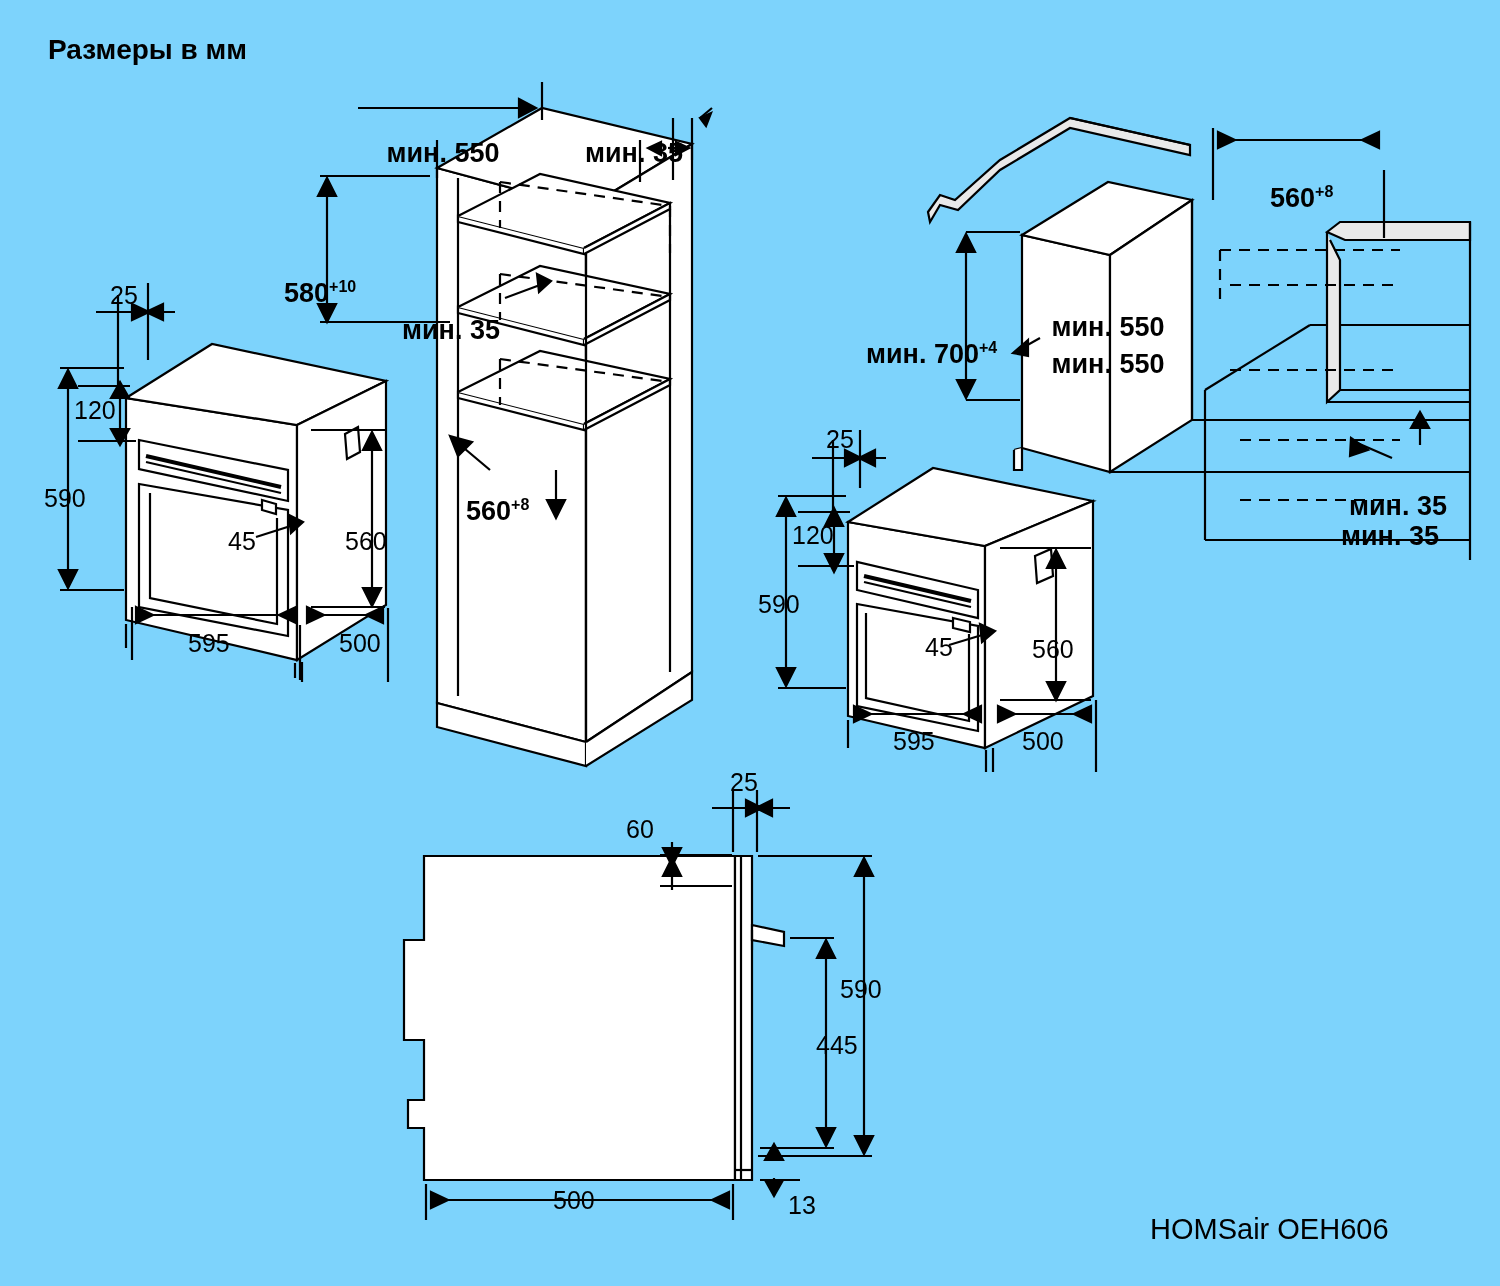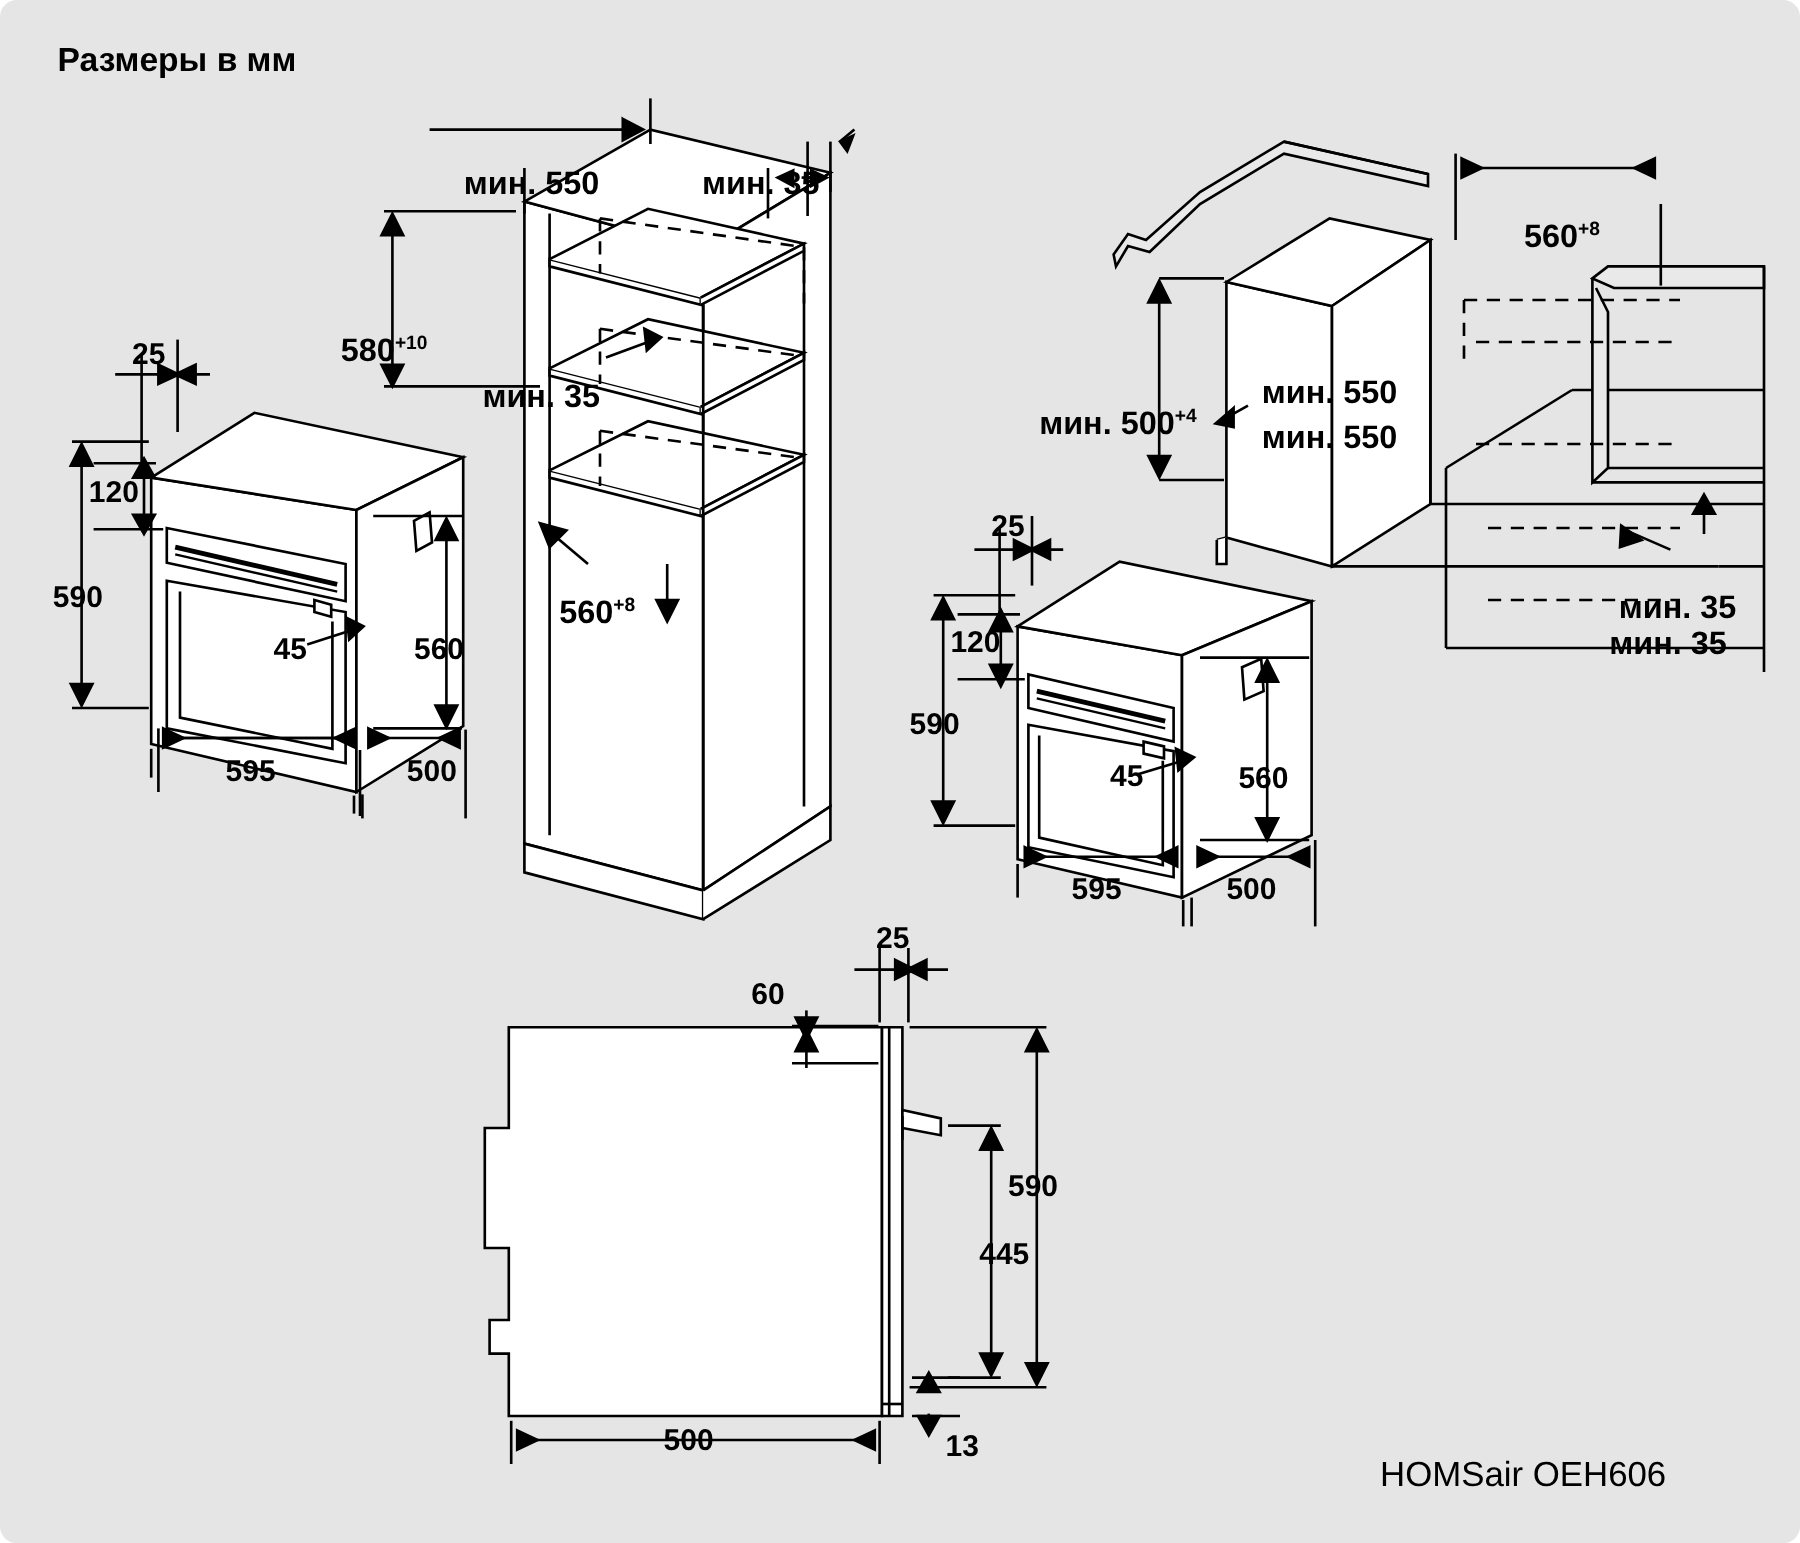--- a/index.html
+++ b/index.html
@@ -4,25 +4,24 @@
 <style>
   html, body {
     margin: 0;
     padding: 0;
     background: #ffffff;
   }
   #page {
     position: relative;
     width: 1500px;
     height: 1286px;
-    background: #e5e5e5;
+    background: #7dd3fc;
     font-family: "Liberation Sans", sans-serif;
     color: #000000;
     overflow: hidden;
-    border-radius: 14px;
   }
   #diagram-svg {
     position: absolute;
     left: 0;
     top: 0;
   }
   .lbl {
     position: absolute;
     font-family: "Liberation Sans", sans-serif;
     color: #000000;
@@ -32,21 +31,21 @@
   .title {
     font-size: 28px;
     font-weight: bold;
   }
   .model {
     font-size: 29px;
     font-weight: normal;
   }
   .dim {
     font-size: 25px;
-    font-weight: bold;
+    font-weight: normal;
   }
   .dim-big {
     font-size: 27px;
     font-weight: bold;
     margin-top: 46px;
   }
   .sup {
     font-size: 16px;
     vertical-align: super;
     font-weight: bold;
@@ -366,21 +365,21 @@
 
   <div class="lbl dim center" style="left:124px; top:283px;">25</div>
   <div class="lbl dim" style="left:74px; top:398px;">120</div>
   <div class="lbl dim" style="left:44px; top:486px;">590</div>
   <div class="lbl dim" style="left:228px; top:529px;">45</div>
   <div class="lbl dim" style="left:345px; top:529px;">560</div>
   <div class="lbl dim" style="left:188px; top:631px;">595</div>
   <div class="lbl dim" style="left:339px; top:631px;">500</div>
 
   <div class="lbl dim-big" style="left:1270px; top:138px;"><span>560</span><span class="sup">+8</span></div>
-  <div class="lbl dim-big" style="left:866px; top:294px;"><span>мин. 500</span><span class="sup">+4</span></div>
+  <div class="lbl dim-big" style="left:866px; top:294px;"><span>мин. 700</span><span class="sup">+4</span></div>
   <div class="lbl dim-big center" style="left:1108px; top:268px;">мин. 550</div>
   <div class="lbl dim-big center" style="left:1108px; top:305px;">мин. 550</div>
   <div class="lbl dim-big center" style="left:1398px; top:447px;">мин. 35</div>
   <div class="lbl dim-big center" style="left:1390px; top:477px;">мин. 35</div>
 
   <div class="lbl dim center" style="left:840px; top:427px;">25</div>
   <div class="lbl dim" style="left:792px; top:523px;">120</div>
   <div class="lbl dim" style="left:758px; top:592px;">590</div>
   <div class="lbl dim" style="left:925px; top:635px;">45</div>
   <div class="lbl dim" style="left:1032px; top:637px;">560</div>

